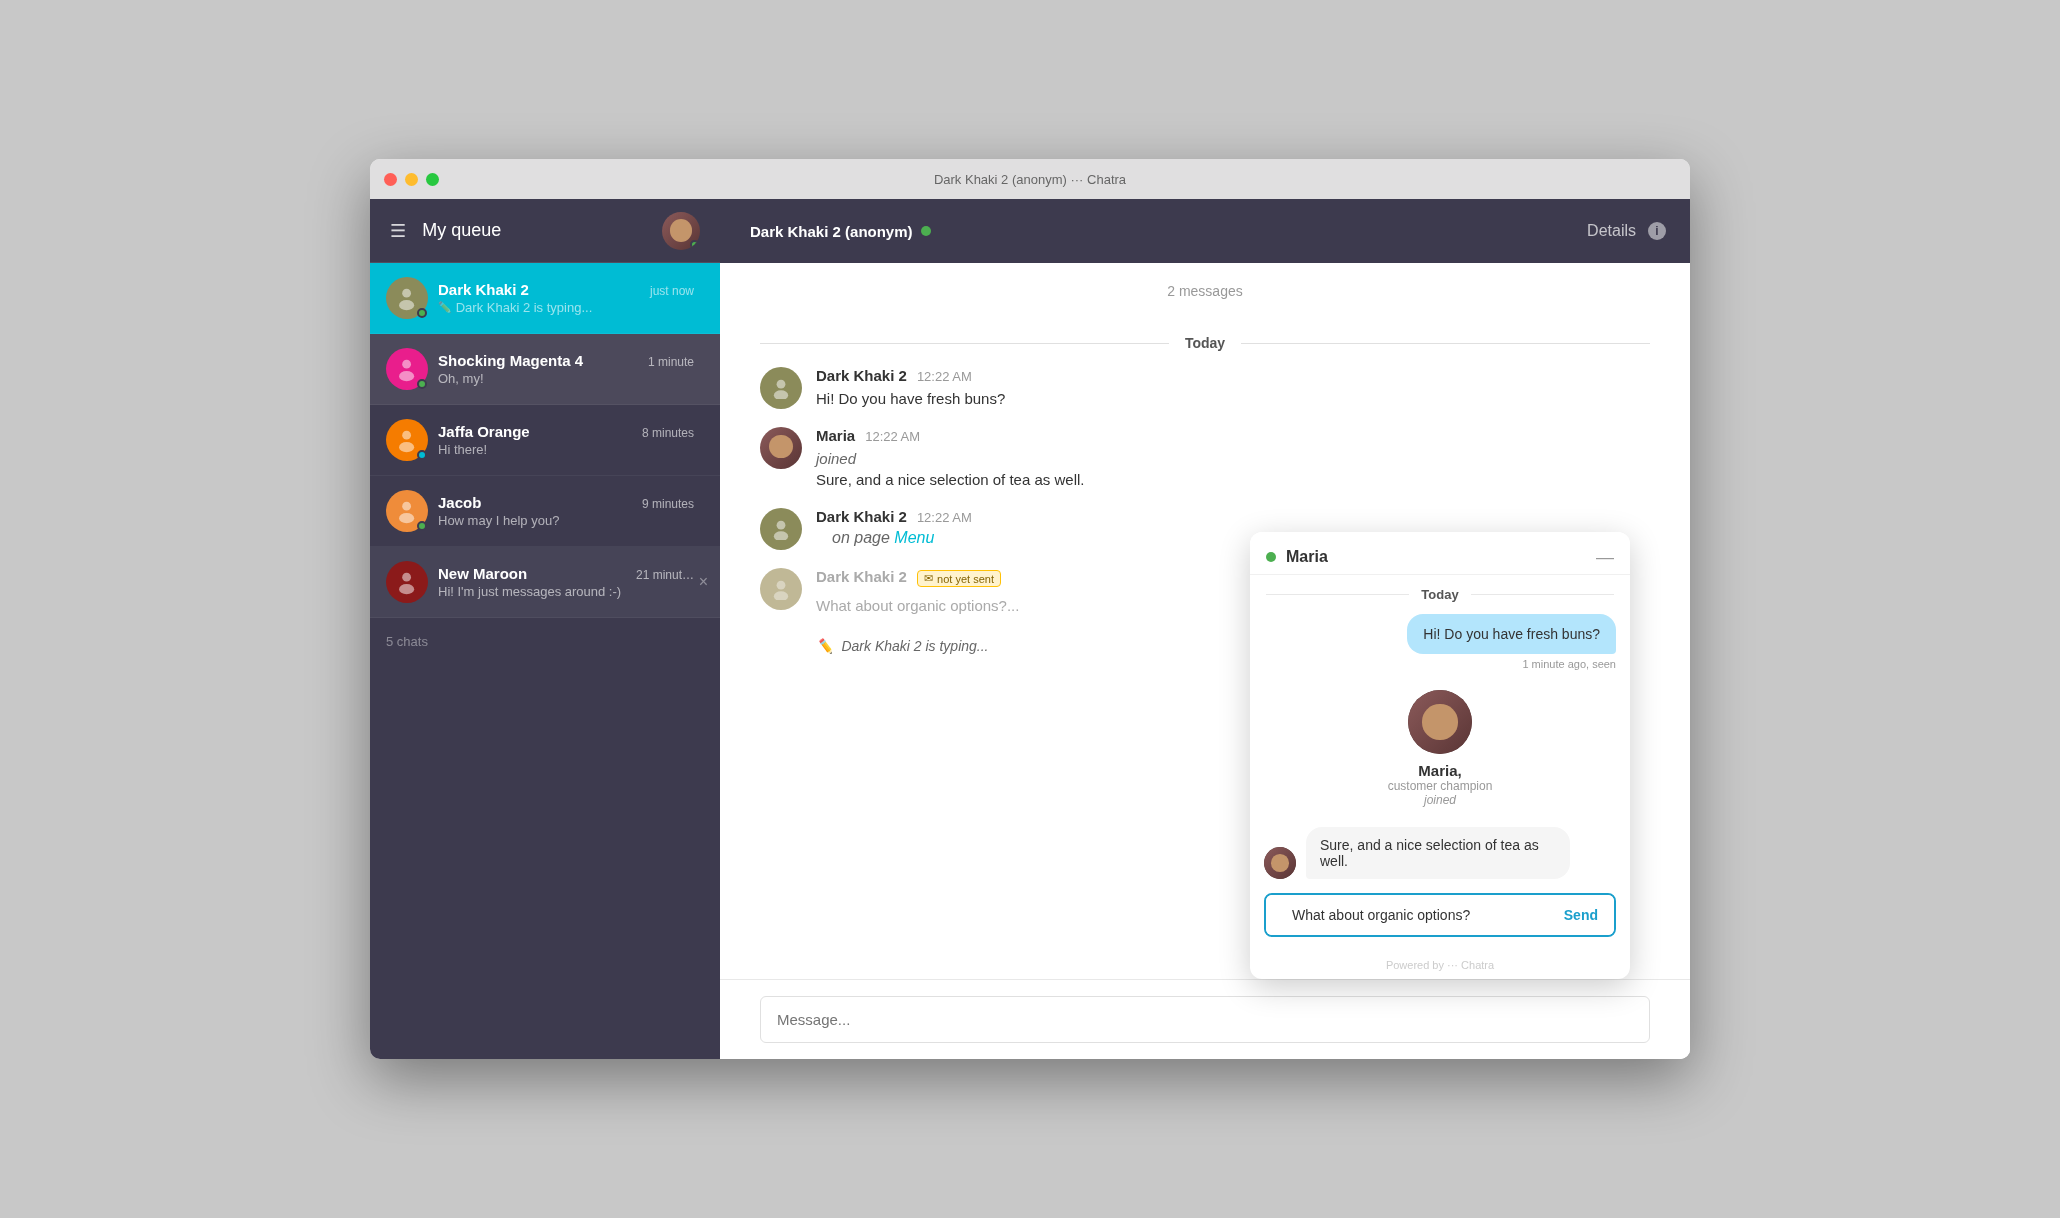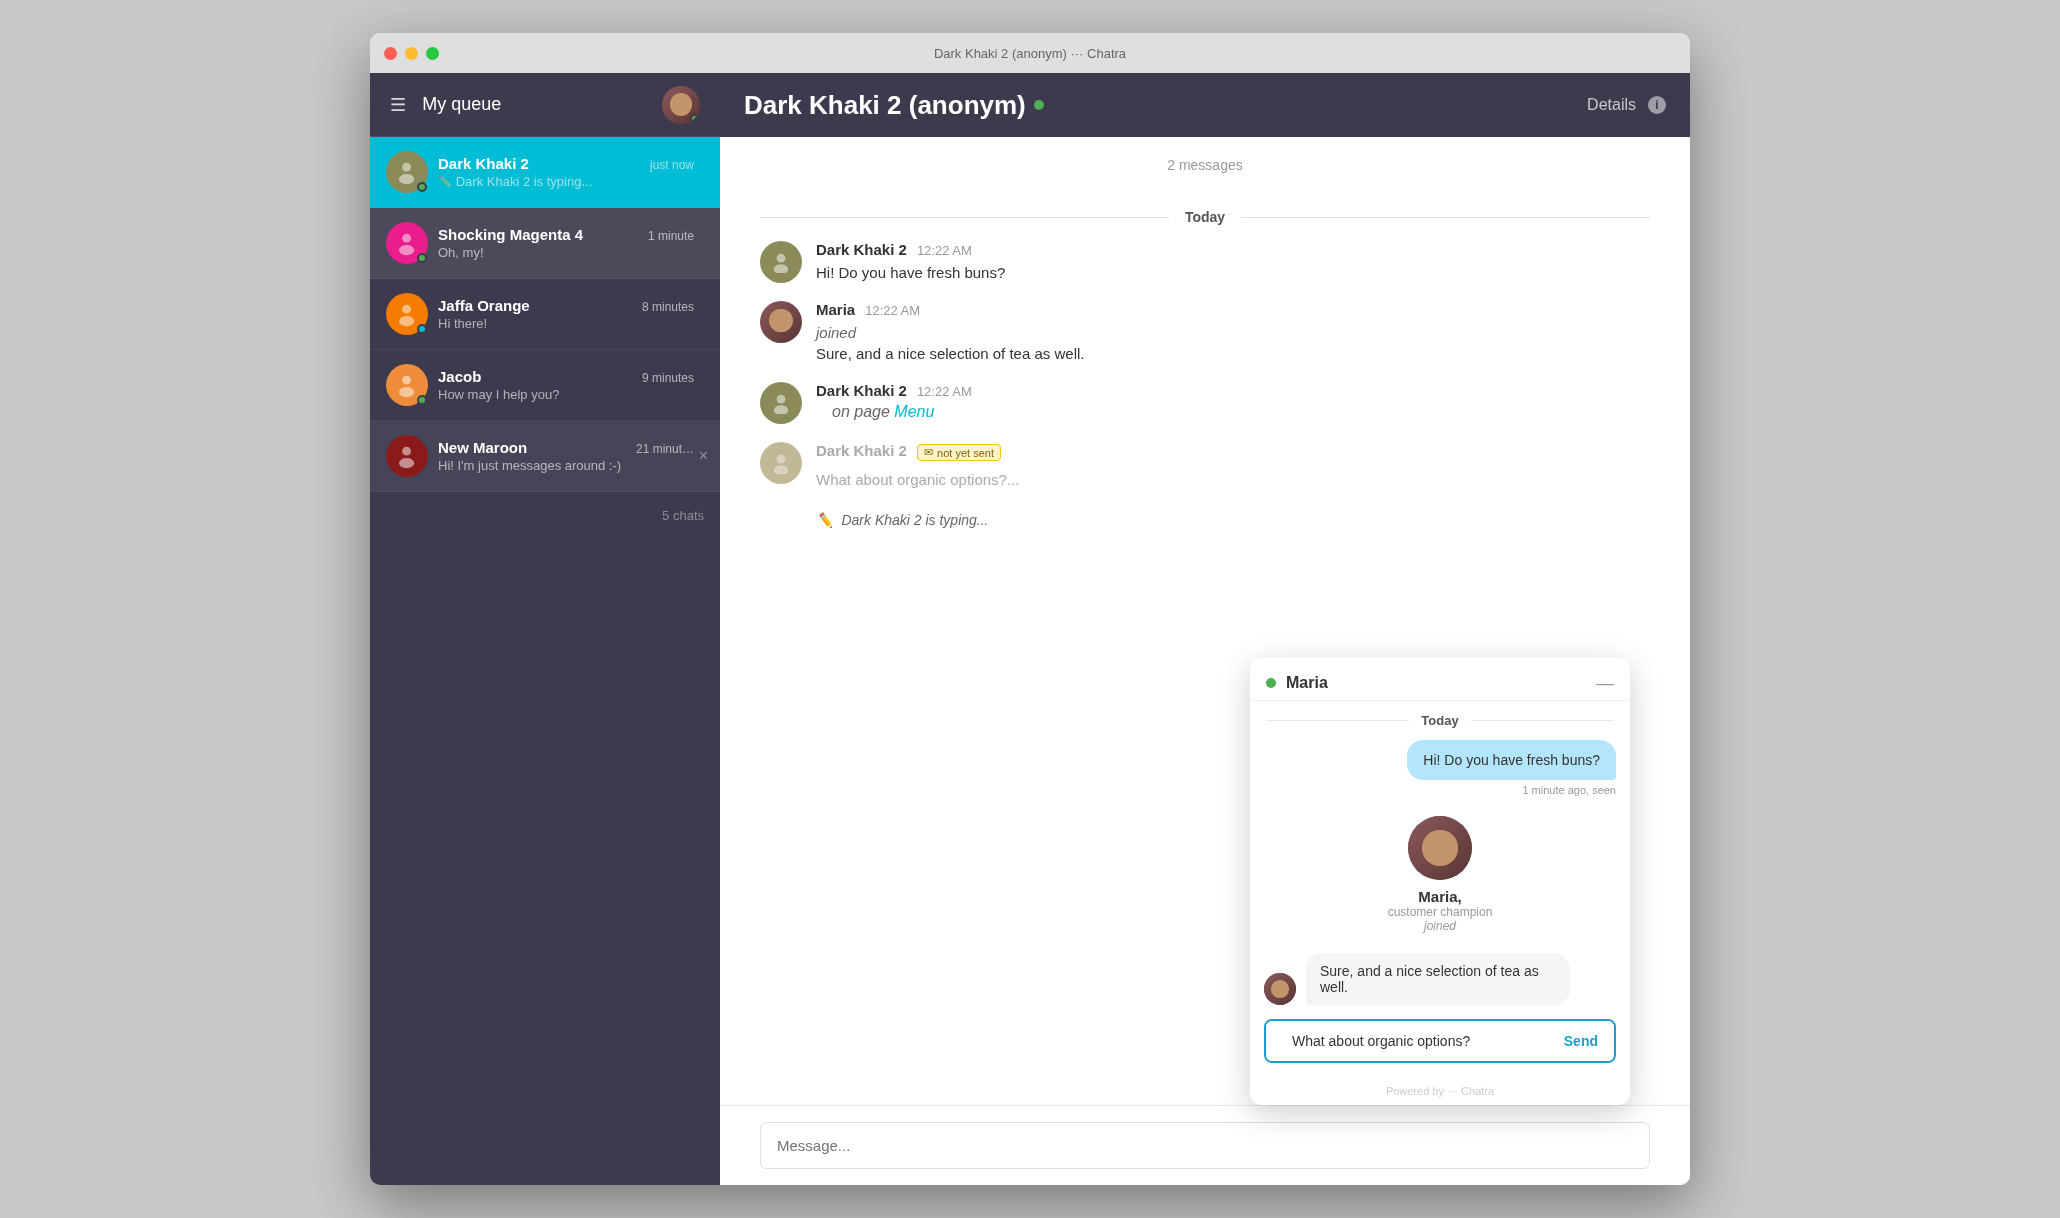--- a/index.html
+++ b/index.html
@@ -6,21 +6,21 @@
     body {
       background: #c8c8c8;
       display: flex;
       align-items: center;
       justify-content: center;
       min-height: 100vh;
       font-family: -apple-system, BlinkMacSystemFont, 'Segoe UI', sans-serif;
     }
     .window {
       width: 1320px;
-      height: 1152px;
+      height: 900px;
       background: #f0f0f0;
       border-radius: 10px;
       box-shadow: 0 20px 60px rgba(0,0,0,0.4);
       overflow: hidden;
       display: flex;
       flex-direction: column;
     }
     
     .titlebar {
       background: #e0dfe0;
@@ -183,46 +183,47 @@
       right: 12px;
       top: 50%;
       transform: translateY(-50%);
       color: rgba(255,255,255,0.4);
       font-size: 16px;
       cursor: pointer;
     }
     .chat-count {
       color: rgba(255,255,255,0.4);
       font-size: 13px;
-      text-align: right;
+      text-align: left;
       padding: 16px;
     }
     
     .chat-main {
       flex: 1;
       display: flex;
       flex-direction: column;
       background: white;
     }
     .chat-header {
       height: 64px;
       background: #3d3a4e;
       display: flex;
       align-items: center;
       padding: 0 24px;
       flex-shrink: 0;
     }
     .chat-header-name {
       color: white;
-      font-size: 26px;
+      font-size: 15px;
       font-weight: 600;
       flex: 1;
       display: flex;
       align-items: center;
       gap: 8px;
+      margin-left: 6px;
     }
     .online-dot-header {
       width: 10px; height: 10px;
       background: #4caf50;
       border-radius: 50%;
       display: inline-block;
     }
     .details-btn {
       color: rgba(255,255,255,0.7);
       font-size: 16px;

